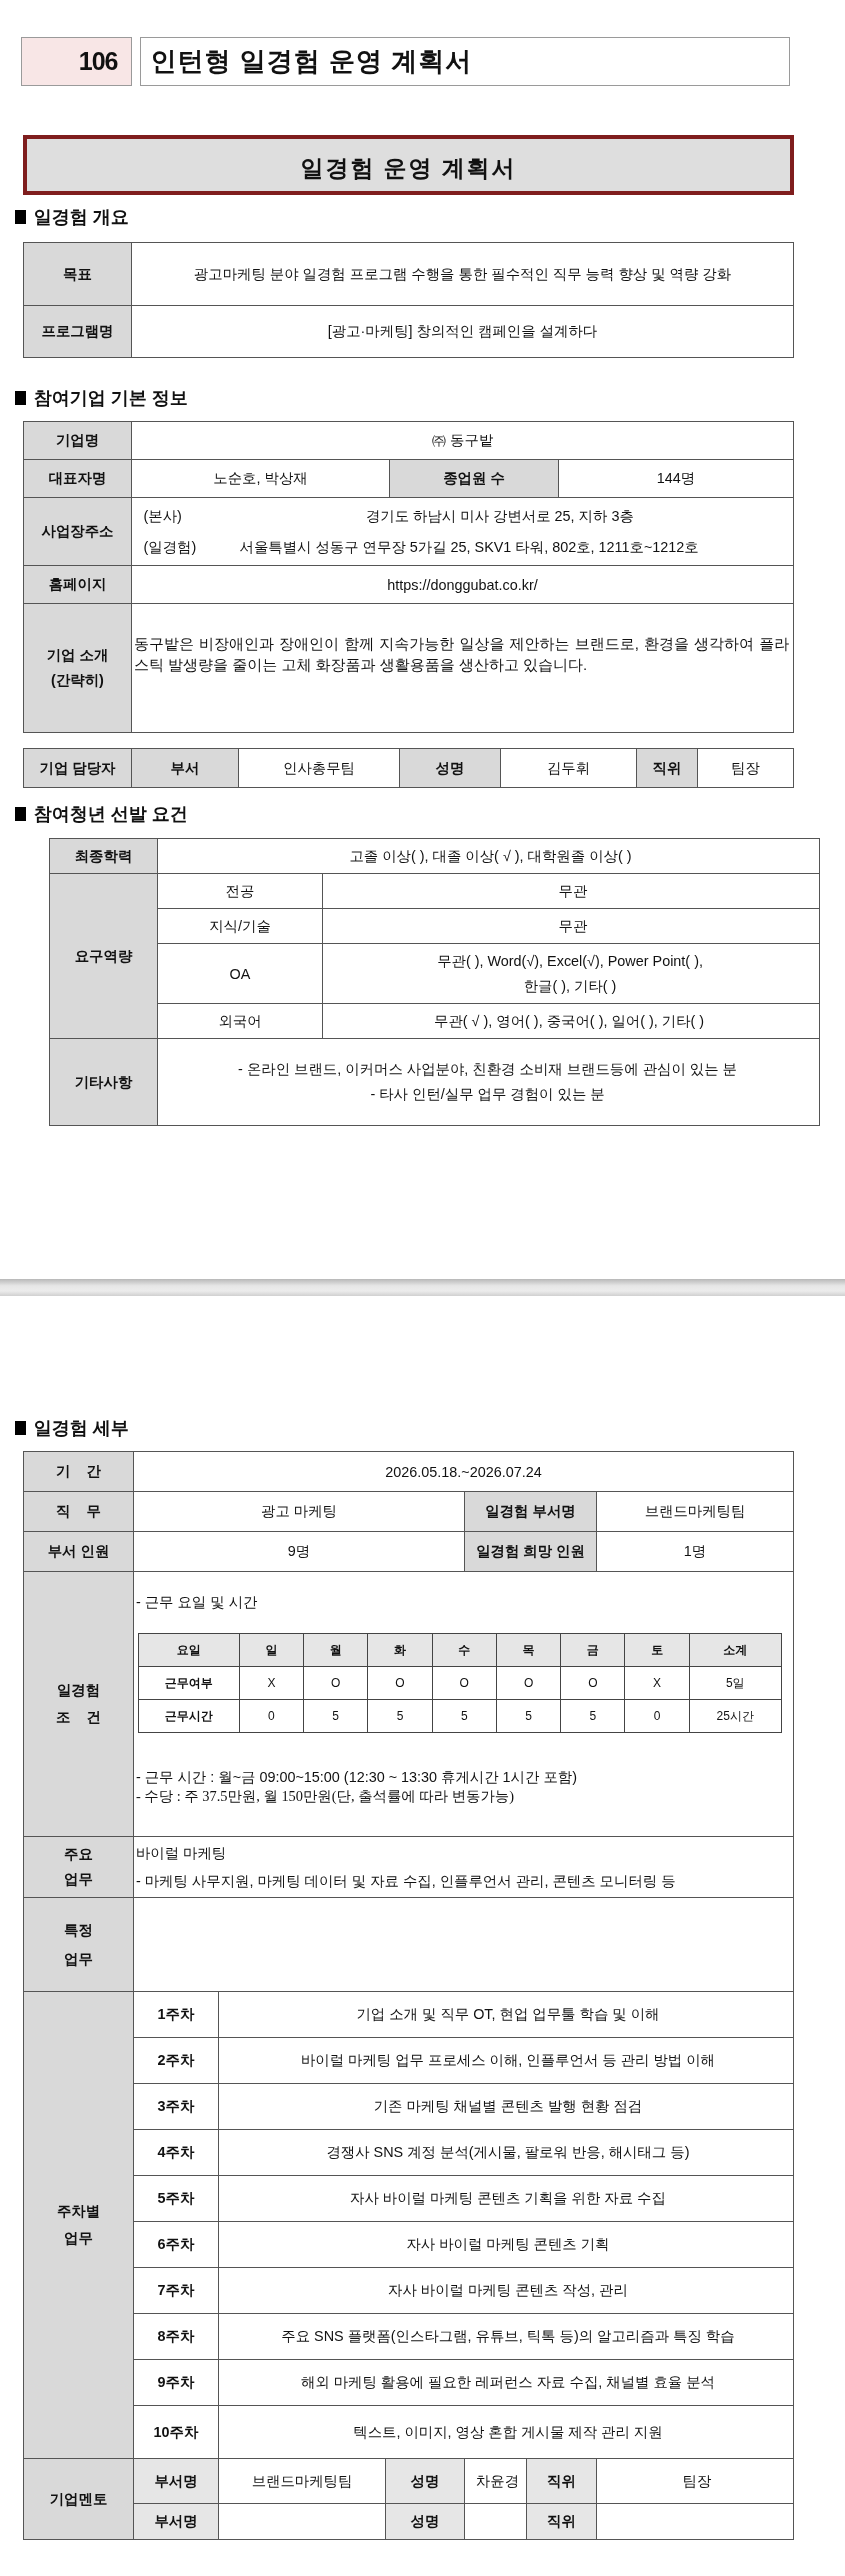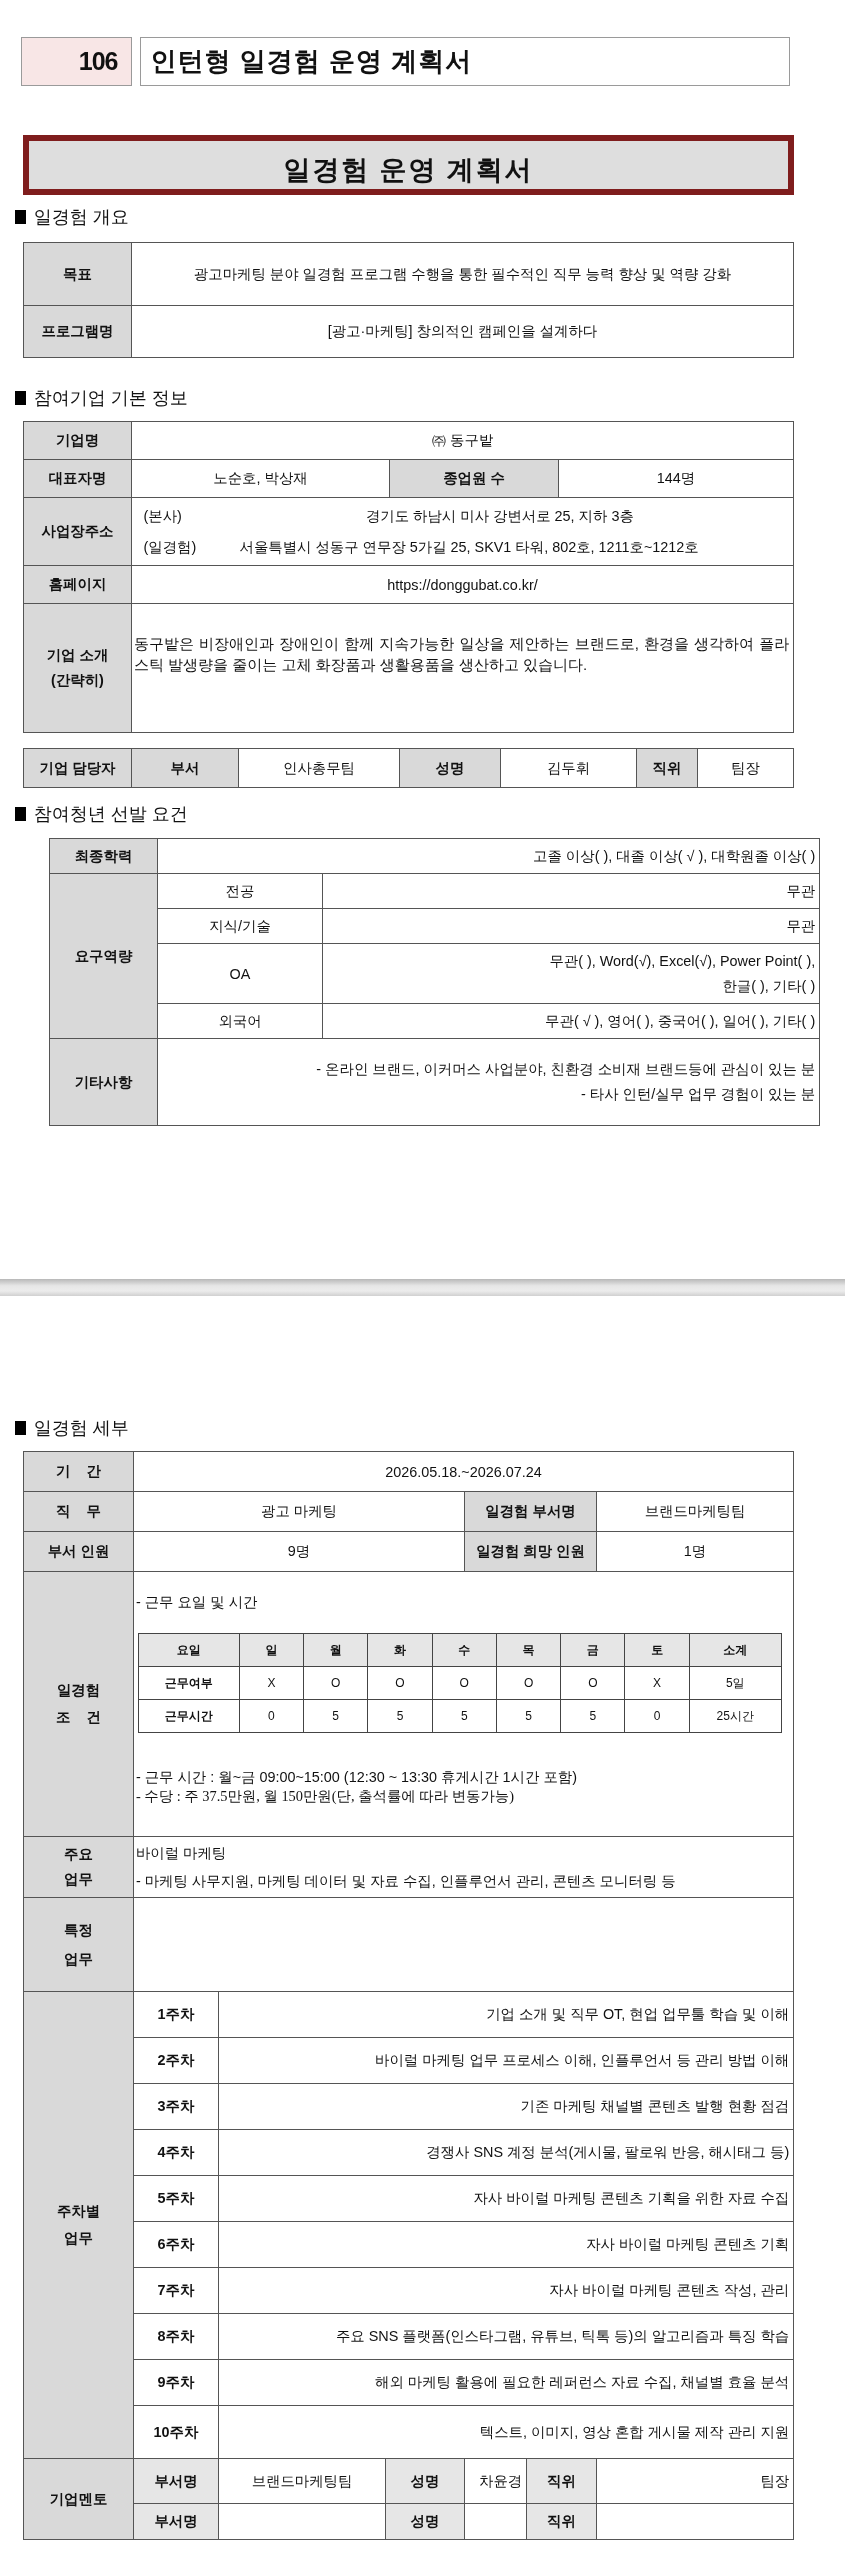--- a/index.html
+++ b/index.html
@@ -4,30 +4,30 @@
 <style>
   * { box-sizing: border-box; margin: 0; padding: 0; }
   html, body { width: 845px; background: #ffffff; }
   body { font-family: "Liberation Sans", "DejaVu Sans", sans-serif; color: #111; position: relative; height: 2576px; overflow: hidden; }
   .abs { position: absolute; }
 
   
   .hdr-num { left: 21px; top: 37px; width: 111px; height: 49px; background: #f8e6e6; border: 1px solid #9a9a9a; font-size: 25px; font-weight: bold; text-align: right; padding-right: 13.5px; line-height: 47px; letter-spacing: -1px; }
   .hdr-title { left: 140px; top: 37px; width: 650px; height: 49px; border: 1px solid #9a9a9a; font-size: 26px; font-weight: bold; padding-left: 9.6px; line-height: 47px; letter-spacing: 1px; }
 
-  .main-title { left: 23px; top: 135px; width: 771px; height: 60px; background: #dedede; border: 6px solid #7f1d1d; font-size: 27px; font-weight: bold; text-align: center; line-height: 58px; letter-spacing: 1.9px; }
-
-  .section { left: 15.4px; font-size: 18px; font-weight: normal; display: flex; align-items: center; }
+  .main-title { left: 23px; top: 135px; width: 771px; height: 60px; background: #dedede; border: 4px solid #7f1d1d; font-size: 23px; font-weight: bold; text-align: center; line-height: 58px; letter-spacing: 1.9px; }
+
+  .section { left: 15.4px; font-size: 18px; font-weight: bold; display: flex; align-items: center; }
   .section .sq { display: inline-block; width: 10.6px; height: 13.5px; background: #000; margin-right: 7.7px; }
 
   table { border-collapse: collapse; position: absolute; table-layout: fixed; }
   td { border: 1px solid #555; font-size: 14.4px; text-align: center; vertical-align: middle; padding: 0 3.8px; }
   td.lbl { background: #d9d9d9; font-weight: bold; }
   td.lbl-light { background: #e6e6e6; font-weight: bold; }
-  td.left { text-align: right; padding-left: 7.7px; }
+  td.left { text-align: center; padding-left: 7.7px; }
   .outer { border: 1.9px solid #222; }
 
   .sep { left: 0; top: 1279px; width: 845px; height: 17.3px; background: linear-gradient(#b8b8b8, #e6e6e6 40%, #ececec 70%, #d0d0d0); }
 
   .inner-tbl td { border: 1px solid #444; font-size: 12px; height: 33px; }
   .inner-tbl tr:first-child td { background: #e6e6e6; font-weight: bold; }
   .inner-tbl td.rowh { font-weight: bold; }
 
   .cond-line { font-size: 14.4px; }
 </style>

